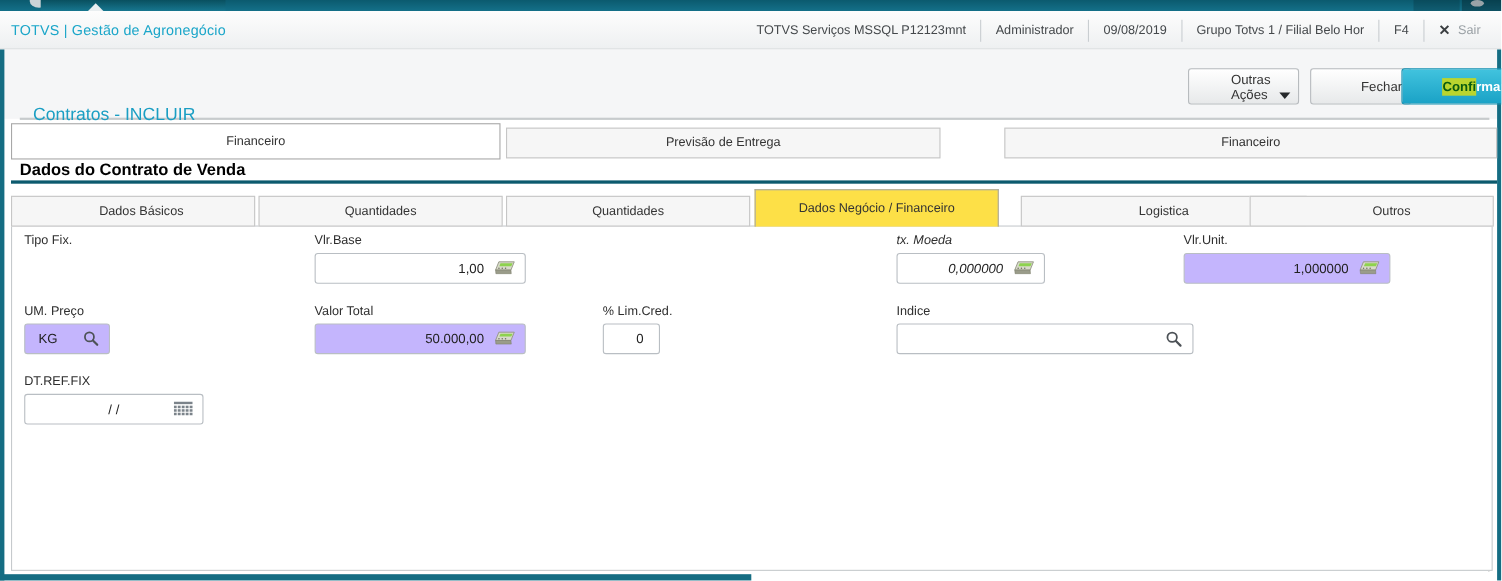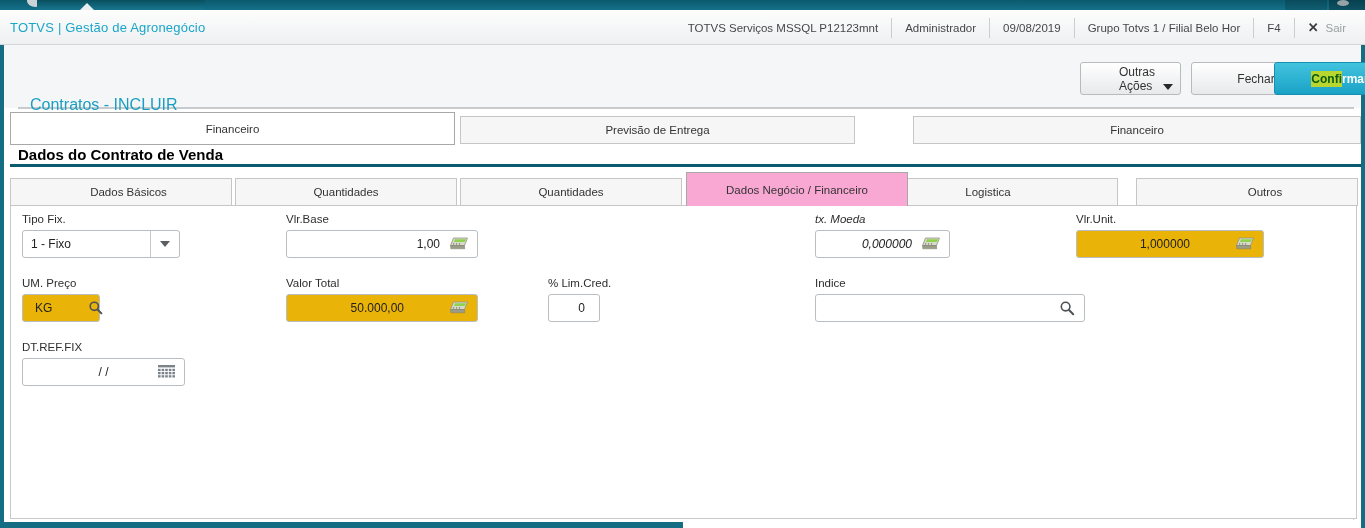--- a/index.html
+++ b/index.html
@@ -58,33 +58,33 @@
 
   
   .tab { position:absolute; background:#f6f6f6; border:1px solid #c6c6c6;
          display:flex; align-items:center; justify-content:center;
          font-size:11.5px; color:#333; cursor:default; }
   .maintabs { position:absolute; left:10px; top:112px; width:1351px; height:33px; }
   .maintabs .tab { top:4px; height:28px; }
   .maintabs .tab.active { top:0; height:33px; background:#fff; border-color:#a8a8a8; z-index:2; }
   .subtabs { position:absolute; left:10px; top:172px; width:1351px; height:34px; z-index:3; }
   .subtabs .tab { top:6px; height:28px; }
-  .subtabs .tab.active { top:0; height:34px; background:#f9a8d4; border-color:#a8a8a8; border-bottom:none; z-index:4; }
+  .subtabs .tab.active { top:0; height:34px; background:#fde047; border-color:#a8a8a8; border-bottom:none; z-index:4; }
 
   .section-title { position:absolute; left:18px; top:146px; font-size:15px; font-weight:bold; color:#000000; }
   .section-rule { position:absolute; left:10px; top:164px; width:1351px; height:3px; background:#0c5a6e; }
 
   .panel { position:absolute; left:10px; top:205px; width:1347px; height:314px; background:#fff; border:1px solid #c6cacd; }
 
   
   .field { position:absolute; z-index:5; }
   .flabel { font-size:11.5px; color:#2e2e2e; height:14px; white-space:nowrap; }
   .box { margin-top:3px; height:28px; border:1px solid #b9bec3; border-radius:3px; background:#fff;
          display:flex; align-items:center; font-size:12px; color:#222; padding:0 8px; position:relative; }
-  .box.disabled { background:#eab308;gap:36px; }
+  .box.disabled { background:#c4b5fd; }
   .box.num { justify-content:flex-end; }
   .box .ico { flex:0 0 auto; display:flex; align-items:center; }
   .box .val { white-space:nowrap; }
   .hl-yellow { background:#ffff00; color:#94510b; padding:0 3px; }
 
   
   .sel-arrow-zone { position:absolute; right:0; top:0; width:29px; height:26px; border-left:1px solid #c3c8cc;
                     display:flex; align-items:center; justify-content:center; }
   .sel-tri { width:0; height:0; border-left:5px solid transparent; border-right:5px solid transparent;
              border-top:6px solid #5a5f64; }
@@ -146,34 +146,28 @@
   </div>
 
   <div class="section-title">Dados do Contrato de Venda</div>
   <div class="section-rule"></div>
 
   <div class="subtabs">
     <div class="tab" style="left:0;width:222px;padding-left:15px;">Dados Básicos</div>
     <div class="tab" style="left:225px;width:222px;">Quantidades</div>
     <div class="tab" style="left:450px;width:222px;">Quantidades</div>
     <div class="tab active" style="left:676px;width:222px;">Dados Negócio / Financeiro</div>
-    <div class="tab" style="left:848px;width:260px;">Logistica</div>
+    <div class="tab" style="left:918px;width:260px;">Logistica</div>
     <div class="tab" style="left:1126px;width:222px;padding-left:36px;">Outros</div>
   </div>
 
   <div class="panel"></div>
 
   <div class="field" style="left:22px;top:213px;width:158px;">
     <div class="flabel">Tipo Fix.</div>
-    <div class="box">
-      <span class="val">1 - Fixo</span>
-      <div class="sel-arrow-zone">
-        <div class="sel-tri"></div>
-      </div>
-    </div>
   </div>
 
   <div class="field" style="left:286px;top:213px;width:192px;">
     <div class="flabel">Vlr.Base</div>
     <div class="box num">
       <span class="val">1,00</span>
       <span class="ico" style="margin-left:9px;">
         <svg width="20" height="14" viewBox="0 0 20 14">
           <polygon points="4.5,1 18.5,1 15.5,8.5 1.5,8.5" fill="#d9dacb" stroke="#90927f" stroke-width="0.8"></polygon>
           <polygon points="1.5,8.5 15.5,8.5 15.8,11.8 1.8,11.8" fill="#9a9c8a" stroke="#7c7e6c" stroke-width="0.5"></polygon>

